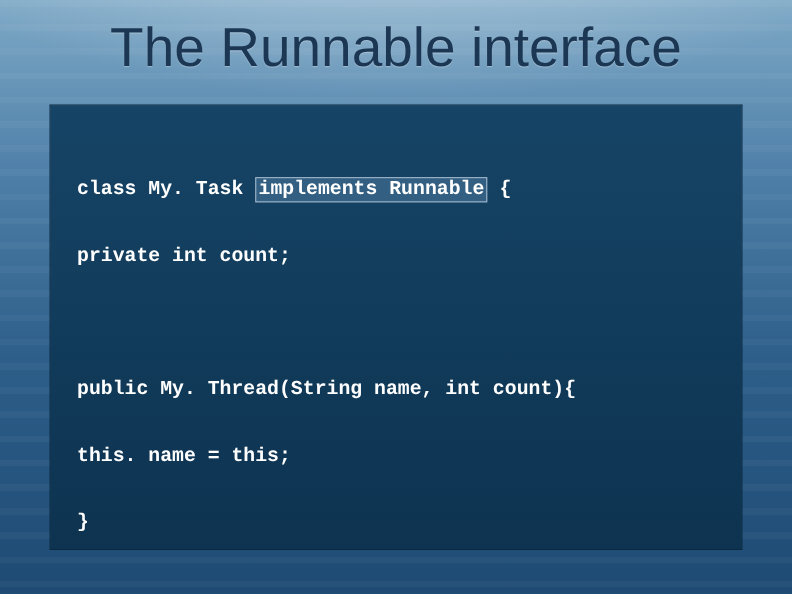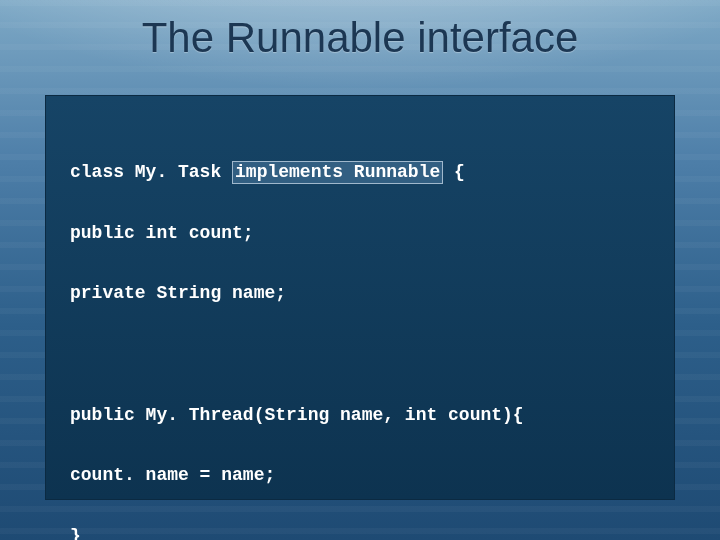--- a/index.html
+++ b/index.html
@@ -33,21 +33,21 @@
     );
     opacity: 0.5;
     pointer-events: none;
   }
   .title {
     position: absolute;
     top: 14px;
     left: 0;
     right: 0;
     text-align: center;
-    font-size: 42px;
+    font-size: 50px;
     color: #1c3753;
     font-weight: 400;
     text-shadow: 0 1px 1px rgba(255,255,255,0.3);
   }
   .code-panel {
     position: absolute;
     top: 95px;
     left: 45px;
     right: 45px;
     bottom: 40px;
@@ -85,25 +85,24 @@
 </head>
 <body>
 
 <div class="slide">
 
   <div class="title">The Runnable interface</div>
 
   <div class="code-panel">
     <div class="code">
 <span class="line"><span>class My. Task </span><span class="hl">implements Runnable</span><span> {</span></span>
-<span class="line ind1">public int count;</span>
-<span class="line ind1">private String name;</span>
+<span class="line ind1">private int count;</span>
 <span class="line"> </span>
 <span class="line ind1">public My. Thread(String name, int count){</span>
-<span class="line ind2">count. name = name;</span>
+<span class="line ind2">this. name = this;</span>
 <span class="line ind1">}</span>
 <span class="line"> </span>
 
 
     </div>
   </div>
 
 </div>
 
 </body></html>

